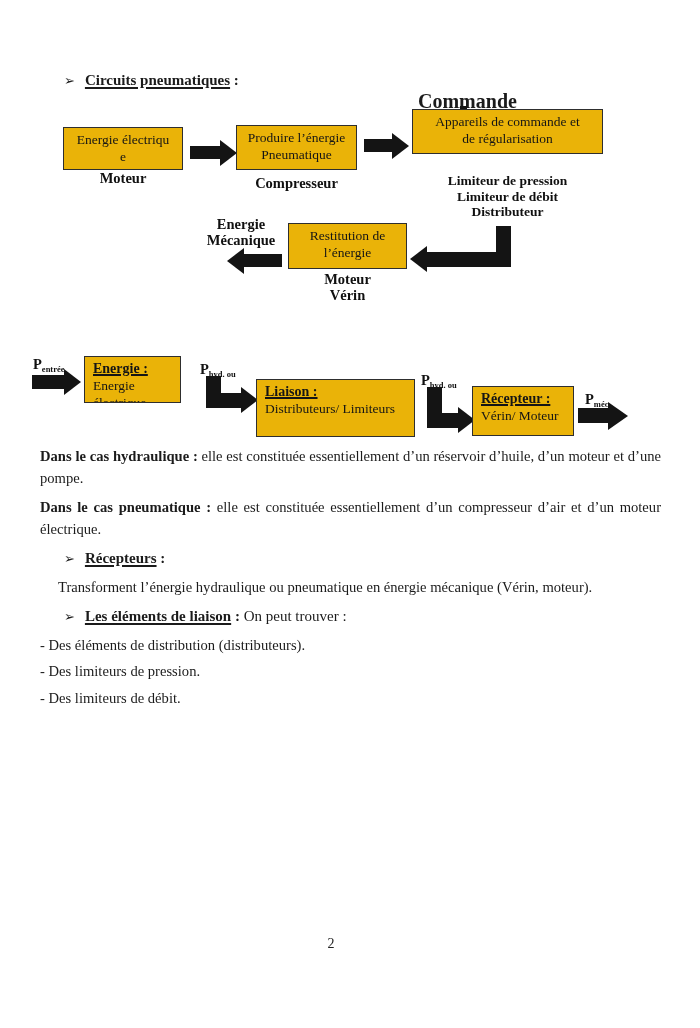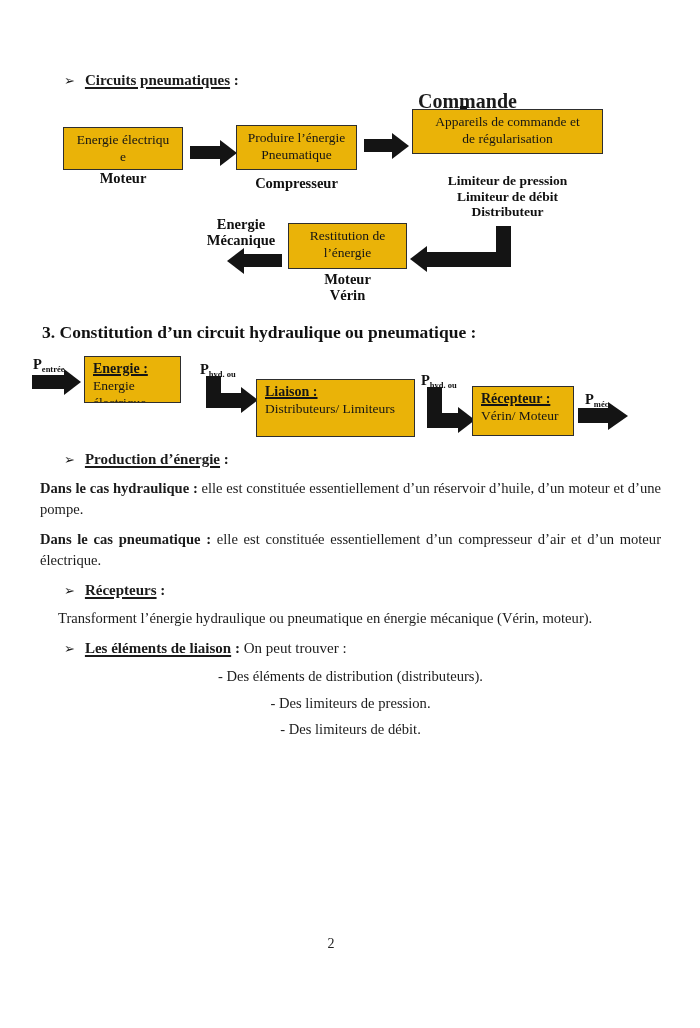--- a/index.html
+++ b/index.html
@@ -29,21 +29,21 @@
   
   .pl{position:absolute;font-weight:bold;color:#111;}
   .pl b{font-size:14.5px;}
   .pl sub{font-size:8.5px;font-weight:bold;vertical-align:-3px;letter-spacing:0;}
   
   .h3{font-weight:bold;font-size:17.5px;white-space:nowrap;color:#111;}
   
   .textblock{position:absolute;left:40px;top:446px;width:621px;font-size:14.6px;line-height:21.5px;}
   .textblock .bh{padding-left:24px;margin:3px 0 7px 0;}
   .textblock p{margin:0 0 8px 0;text-align:justify;}
-  .textblock p.noj{text-align:center;margin-bottom:5px;}
+  .textblock p.noj{text-align:left;margin-bottom:5px;}
   .textblock p.ind{text-indent:18px;}
   .pagenum{position:absolute;left:0;width:662px;text-align:center;top:936px;font-size:14px;color:#222;}
 </style>
 </head>
 <body>
 
 <div class="page">
 
   <div class="abs bh" style="left:64px;top:72px">
     <span class="bullet">➢</span><span class="u">Circuits pneumatiques</span><span> :</span>
@@ -105,21 +105,20 @@
     <div>Moteur</div>
     <div>Vérin</div>
   </div>
 
   <div class="lar" style="left:410px;top:226px;width:101px;height:48px">
     <div class="ab" style="left:86px;top:0;width:15px;height:41px"></div>
     <div class="ab" style="left:16px;top:26px;width:85px;height:15px"></div>
     <div class="hd-l" style="left:0;top:20px"></div>
   </div>
 
-  <div class="abs h3" style="left:42px;top:322px">3. Constitution d’un circuit hydraulique ou pneumatique :</div>
 
   <div class="pl" style="left:33px;top:355px">
     <b>P</b><sub>entrée</sub>
   </div>
   <div class="ar" style="left:32px;top:368px">
     <div class="ab" style="width:32px;height:14px"></div>
       <div class="hd-r"></div>
   </div>
 
   <div class="box left" style="left:84px;top:356px;width:97px;height:47px">
@@ -159,23 +158,20 @@
   <div class="pl" style="left:585px;top:390px">
     <b>P</b><sub>méc.</sub>
   </div>
   <div class="ar" style="left:578px;top:402px">
     <div class="ab" style="width:30px;height:15px"></div>
       <div class="hd-r" style="border-left-width:20px;border-top-width:14px;border-bottom-width:14px"></div>
   </div>
 
   <div class="textblock">
 
-    <div class="bh">
-      <span class="bullet">➢</span><span class="u">Production d’énergie</span><span> :</span>
-    </div>
 
     <p><b>Dans le cas hydraulique :</b><span> elle est constituée essentiellement d’un réservoir d’huile, d’un moteur et d’une pompe.</span></p>
 
     <p><b>Dans le cas pneumatique :</b><span> elle est constituée essentiellement d’un compresseur d’air et d’un moteur électrique.</span></p>
 
     <div class="bh">
       <span class="bullet">➢</span><span class="u">Récepteurs</span><span> :</span>
     </div>
 
     <p class="ind">Transforment l’énergie hydraulique ou pneumatique en énergie mécanique (Vérin, moteur).</p>

